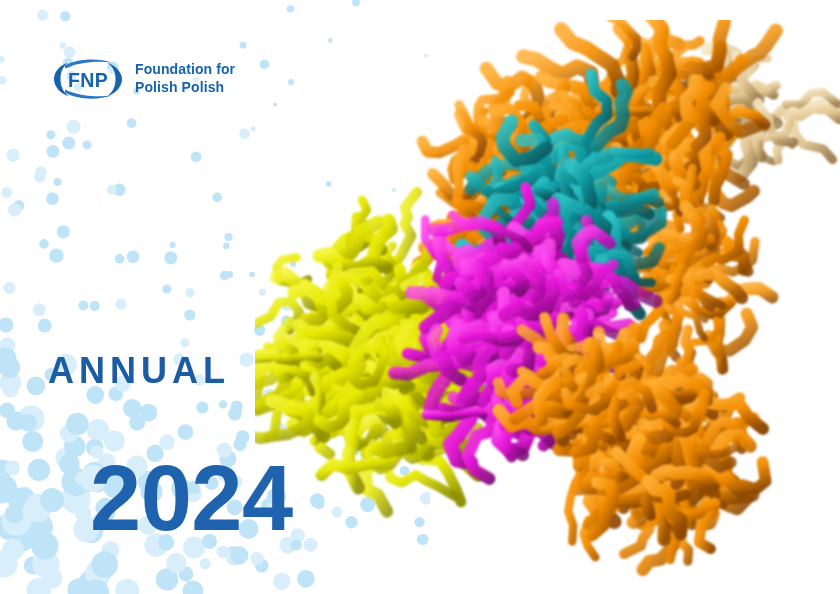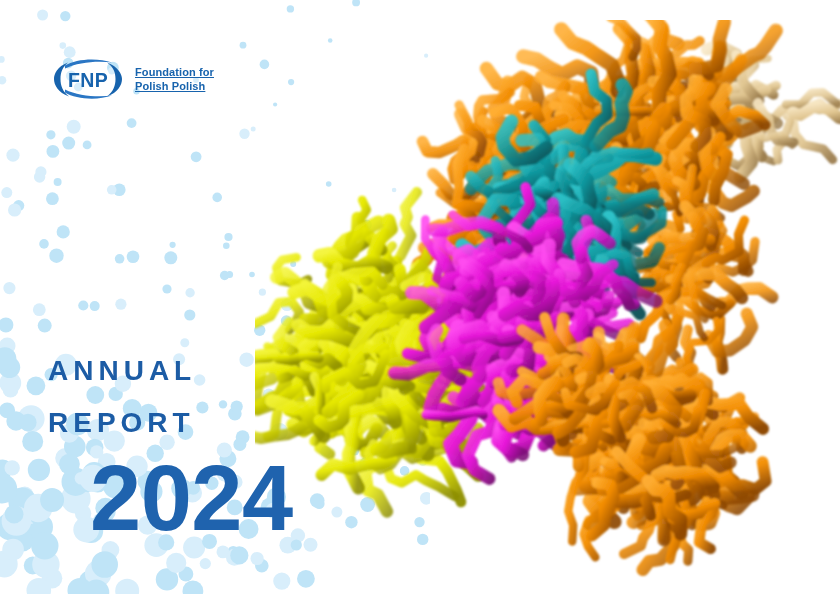--- a/index.html
+++ b/index.html
@@ -15,27 +15,27 @@
   #dots{position:absolute;left:0;top:0;width:430px;height:594px;pointer-events:none;}
 
   
   #molecule{position:absolute;left:255px;top:20px;width:585px;height:560px;}
 
   
   #logo-block{position:absolute;left:52px;top:57px;display:flex;align-items:center;gap:11px;}
   #logo-mark{width:72px;height:44px;position:relative;flex:none;}
   #logo-words{line-height:1.28;}
   #logo-words div{
-    font-size:11px;font-weight:bold;color:#1763ad;letter-spacing:.1px;white-space:nowrap;text-decoration:underline;
+    font-size:14px;font-weight:bold;color:#1763ad;letter-spacing:.1px;white-space:nowrap;
   }
 
   
   #title-block{position:absolute;left:48px;top:345px;}
   .tline{
-    font-size:28px;font-weight:bold;color:#1c5ca5;
+    font-size:36px;font-weight:bold;color:#1c5ca5;
     letter-spacing:5.0px;line-height:52px;white-space:nowrap;
   }
   #year{
     position:absolute;left:44px;top:452px;
     font-size:92px;font-weight:bold;color:#1f63ae;
     letter-spacing:-0.5px;line-height:1;white-space:nowrap;margin-left:46px;
   }
 </style>
 </head>
 <body>
@@ -1234,17 +1234,16 @@
       </svg>
     </div>
     <div id="logo-words">
       <div>Foundation for</div>
       <div>Polish Polish</div>
     </div>
   </div>
 
   <div id="title-block">
     <div class="tline">ANNUAL</div>
-    <div class="tline">REPORT</div>
   </div>
   <div id="year">2024</div>
 
 </div>
 
 </body></html>

